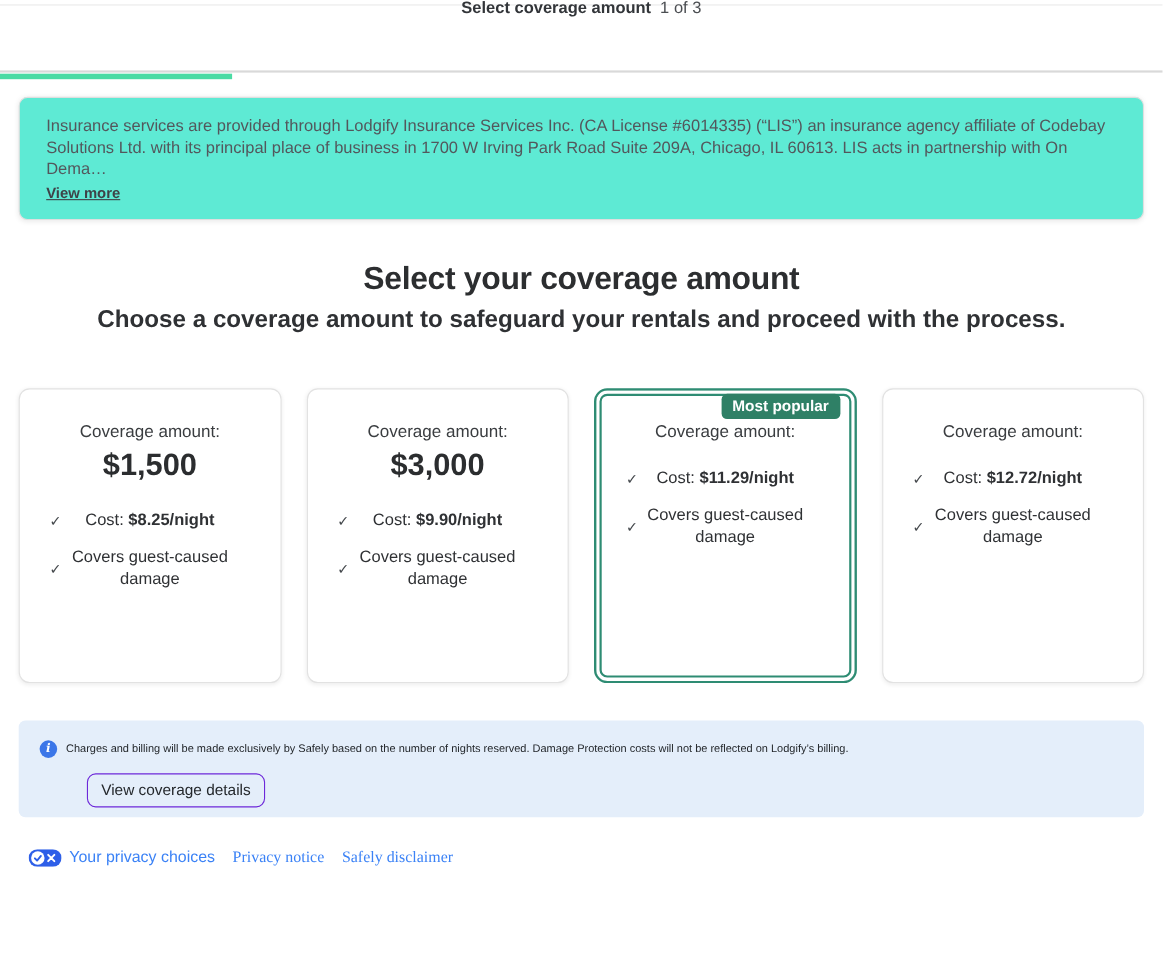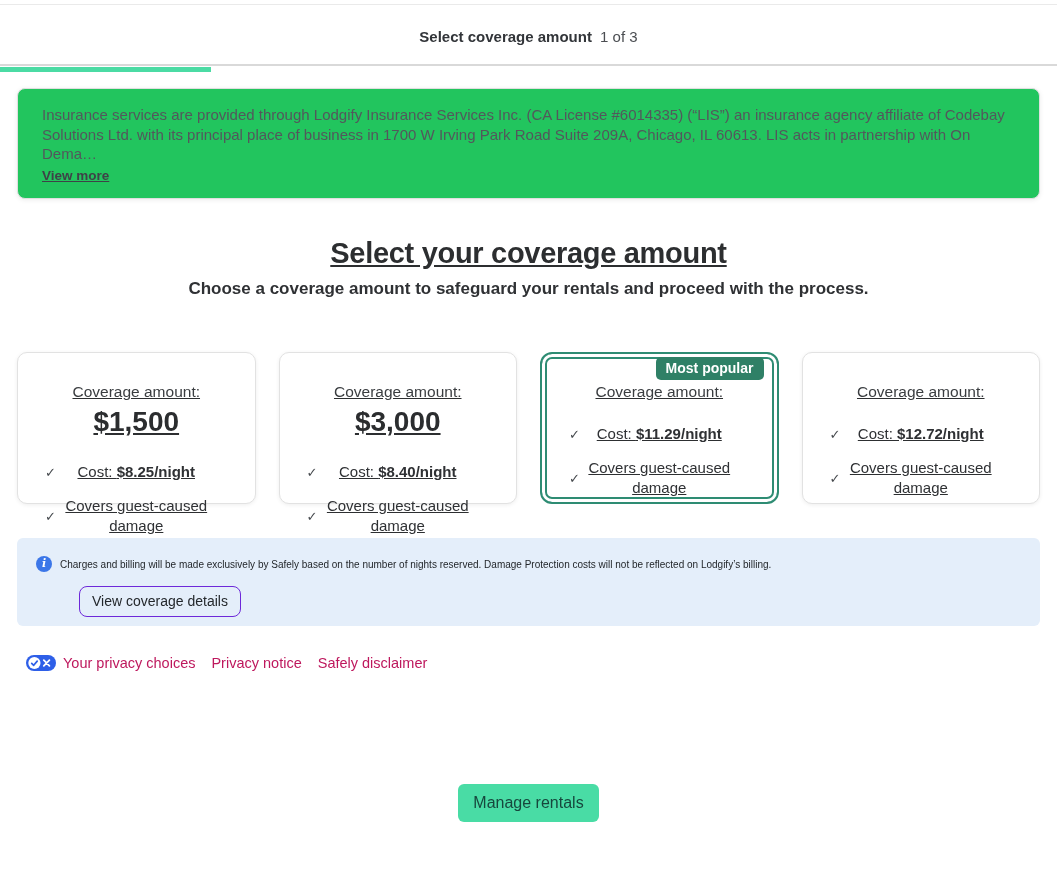--- a/index.html
+++ b/index.html
@@ -12,70 +12,70 @@
     position: relative;
     overflow: hidden;
   }
   .top-hairline {
     position: absolute; top: 4px; left: 0; right: 0;
     height: 1px; background: #eaeaea;
   }
   
   .stepper-header { position: relative; height: 72px; }
   .header-title {
-    text-align: center; padding-top: 29px;
+    text-align: center; 
     font-size: 15px; line-height: 16px;
   }
   .ht-bold { font-weight: 700; color: #323539; }
   .ht-step { font-weight: 400; color: #4b4e52; margin-left: 4px; }
   .progress-track {
     position: absolute; left: 0; right: 0; top: 64px;
     height: 2px; background: #d9d9d9;
   }
   .progress-fill {
     position: absolute; left: 0; top: 67px;
     height: 5px; background: #4bdba4; width: 20%;
   }
   
   .disclaimer-card {
     margin: 16px 17px 0;
     border: 1px solid #dfdfdf; border-radius: 8px;
     box-shadow: 0 1px 5px rgba(0,0,0,0.08);
     padding: 16px 30px 14px 24px;
-    background: #22c55e;
+    background: #5eead4;
   }
   .disclaimer-card p {
     margin: 0; font-size: 15px; line-height: 19.5px; color: #53575c;
   }
   .view-more {
     display: inline-block; margin-top: 4px;
     font-size: 13.5px; font-weight: 700; color: #3e4247;
     text-decoration: underline; cursor: pointer;
   }
   
   h1.page-title {
     margin: 37px 0 0; text-align: center;
     font-size: 29px; line-height: 34px; font-weight: 700;
-    color: #2c2e30; letter-spacing: -0.3px; text-decoration: underline;
+    color: #2c2e30; letter-spacing: -0.3px;
   }
   .page-subtitle {
     margin: 8px 0 0; text-align: center;
-    font-size: 17px; line-height: 22px; font-weight: 600; color: #2f3134;
+    font-size: 22px; line-height: 22px; font-weight: 600; color: #2f3134;
   }
   
   .plans {
     display: grid; grid-template-columns: repeat(4, 1fr);
     gap: 23px; margin: 52px 17px 0;
   }
   .plan-card {
-    position: relative; height: 152px;
+    position: relative; height: 268px;
     background: #fff; text-align: center;
     border: 1px solid #e2e2e2; border-radius: 10px;
     box-shadow: 0 1px 4px rgba(0,0,0,0.07);
-    padding-top: 30px; cursor: pointer; text-decoration: underline;
+    padding-top: 30px; cursor: pointer;
   }
   .plan-card.selected {
     border: 2px solid #2e8c73; border-radius: 12px;
     box-shadow: inset 0 0 0 3px #ffffff, inset 0 0 0 5px #2e8c73;
     padding-top: 29px;
   }
   .badge {
     position: absolute; top: 3px; right: 13px;
     background: #2f8066; color: #ffffff;
     font-size: 14px; font-weight: 700; line-height: 16px;
@@ -114,24 +114,24 @@
   }
   .details-btn {
     margin: 12px 0 0 43px;
     background: transparent; border: 1px solid #6d28d9; border-radius: 8px;
     padding: 6px 12px 7px; font-size: 14px; color: #24282c;
     font-family: "Liberation Sans", sans-serif; cursor: pointer;
   }
   
   .privacy-row {
     margin: 29px 0 0 26px; display: flex; align-items: center;
-    font-size: 14.5px; color: #be185d;
+    font-size: 14.5px; color: #3b82f6;
   }
   .privacy-link { display: flex; align-items: center; cursor: pointer; }
-  .privacy-link + .privacy-link { margin-left: 16px; }
+  .privacy-link + .privacy-link { margin-left: 16px; font-family: Liberation Serif, serif; }
   .privacy-glyph { margin-right: 7px; display: inline-flex; }
   
   .cta-wrap { margin-top: 113px; text-align: center; }
   .cta-button {
     background: #49dca5; color: #17473d; border: none; border-radius: 6px;
     padding: 10px 15px 11px; font-size: 16px; line-height: 17px;
     font-family: "Liberation Sans", sans-serif; cursor: pointer;
   }
 </style>
 </head>
@@ -169,21 +169,21 @@
       <span class="check">✓</span>
       <span class="f-text">Covers guest-caused damage</span>
     </div>
   </div>
 
   <div class="plan-card">
     <div class="plan-label">Coverage amount:</div>
     <div class="plan-amount">$3,000</div>
     <div class="feature">
       <span class="check">✓</span>
-      <span class="f-text"><span>Cost: </span><b>$8.40/night</b></span>
+      <span class="f-text"><span>Cost: </span><b>$9.90/night</b></span>
     </div>
     <div class="feature wrap">
       <span class="check">✓</span>
       <span class="f-text">Covers guest-caused damage</span>
     </div>
   </div>
 
   <div class="plan-card selected">
     <div class="badge">Most popular</div>
     <div class="plan-label">Coverage amount:</div>

